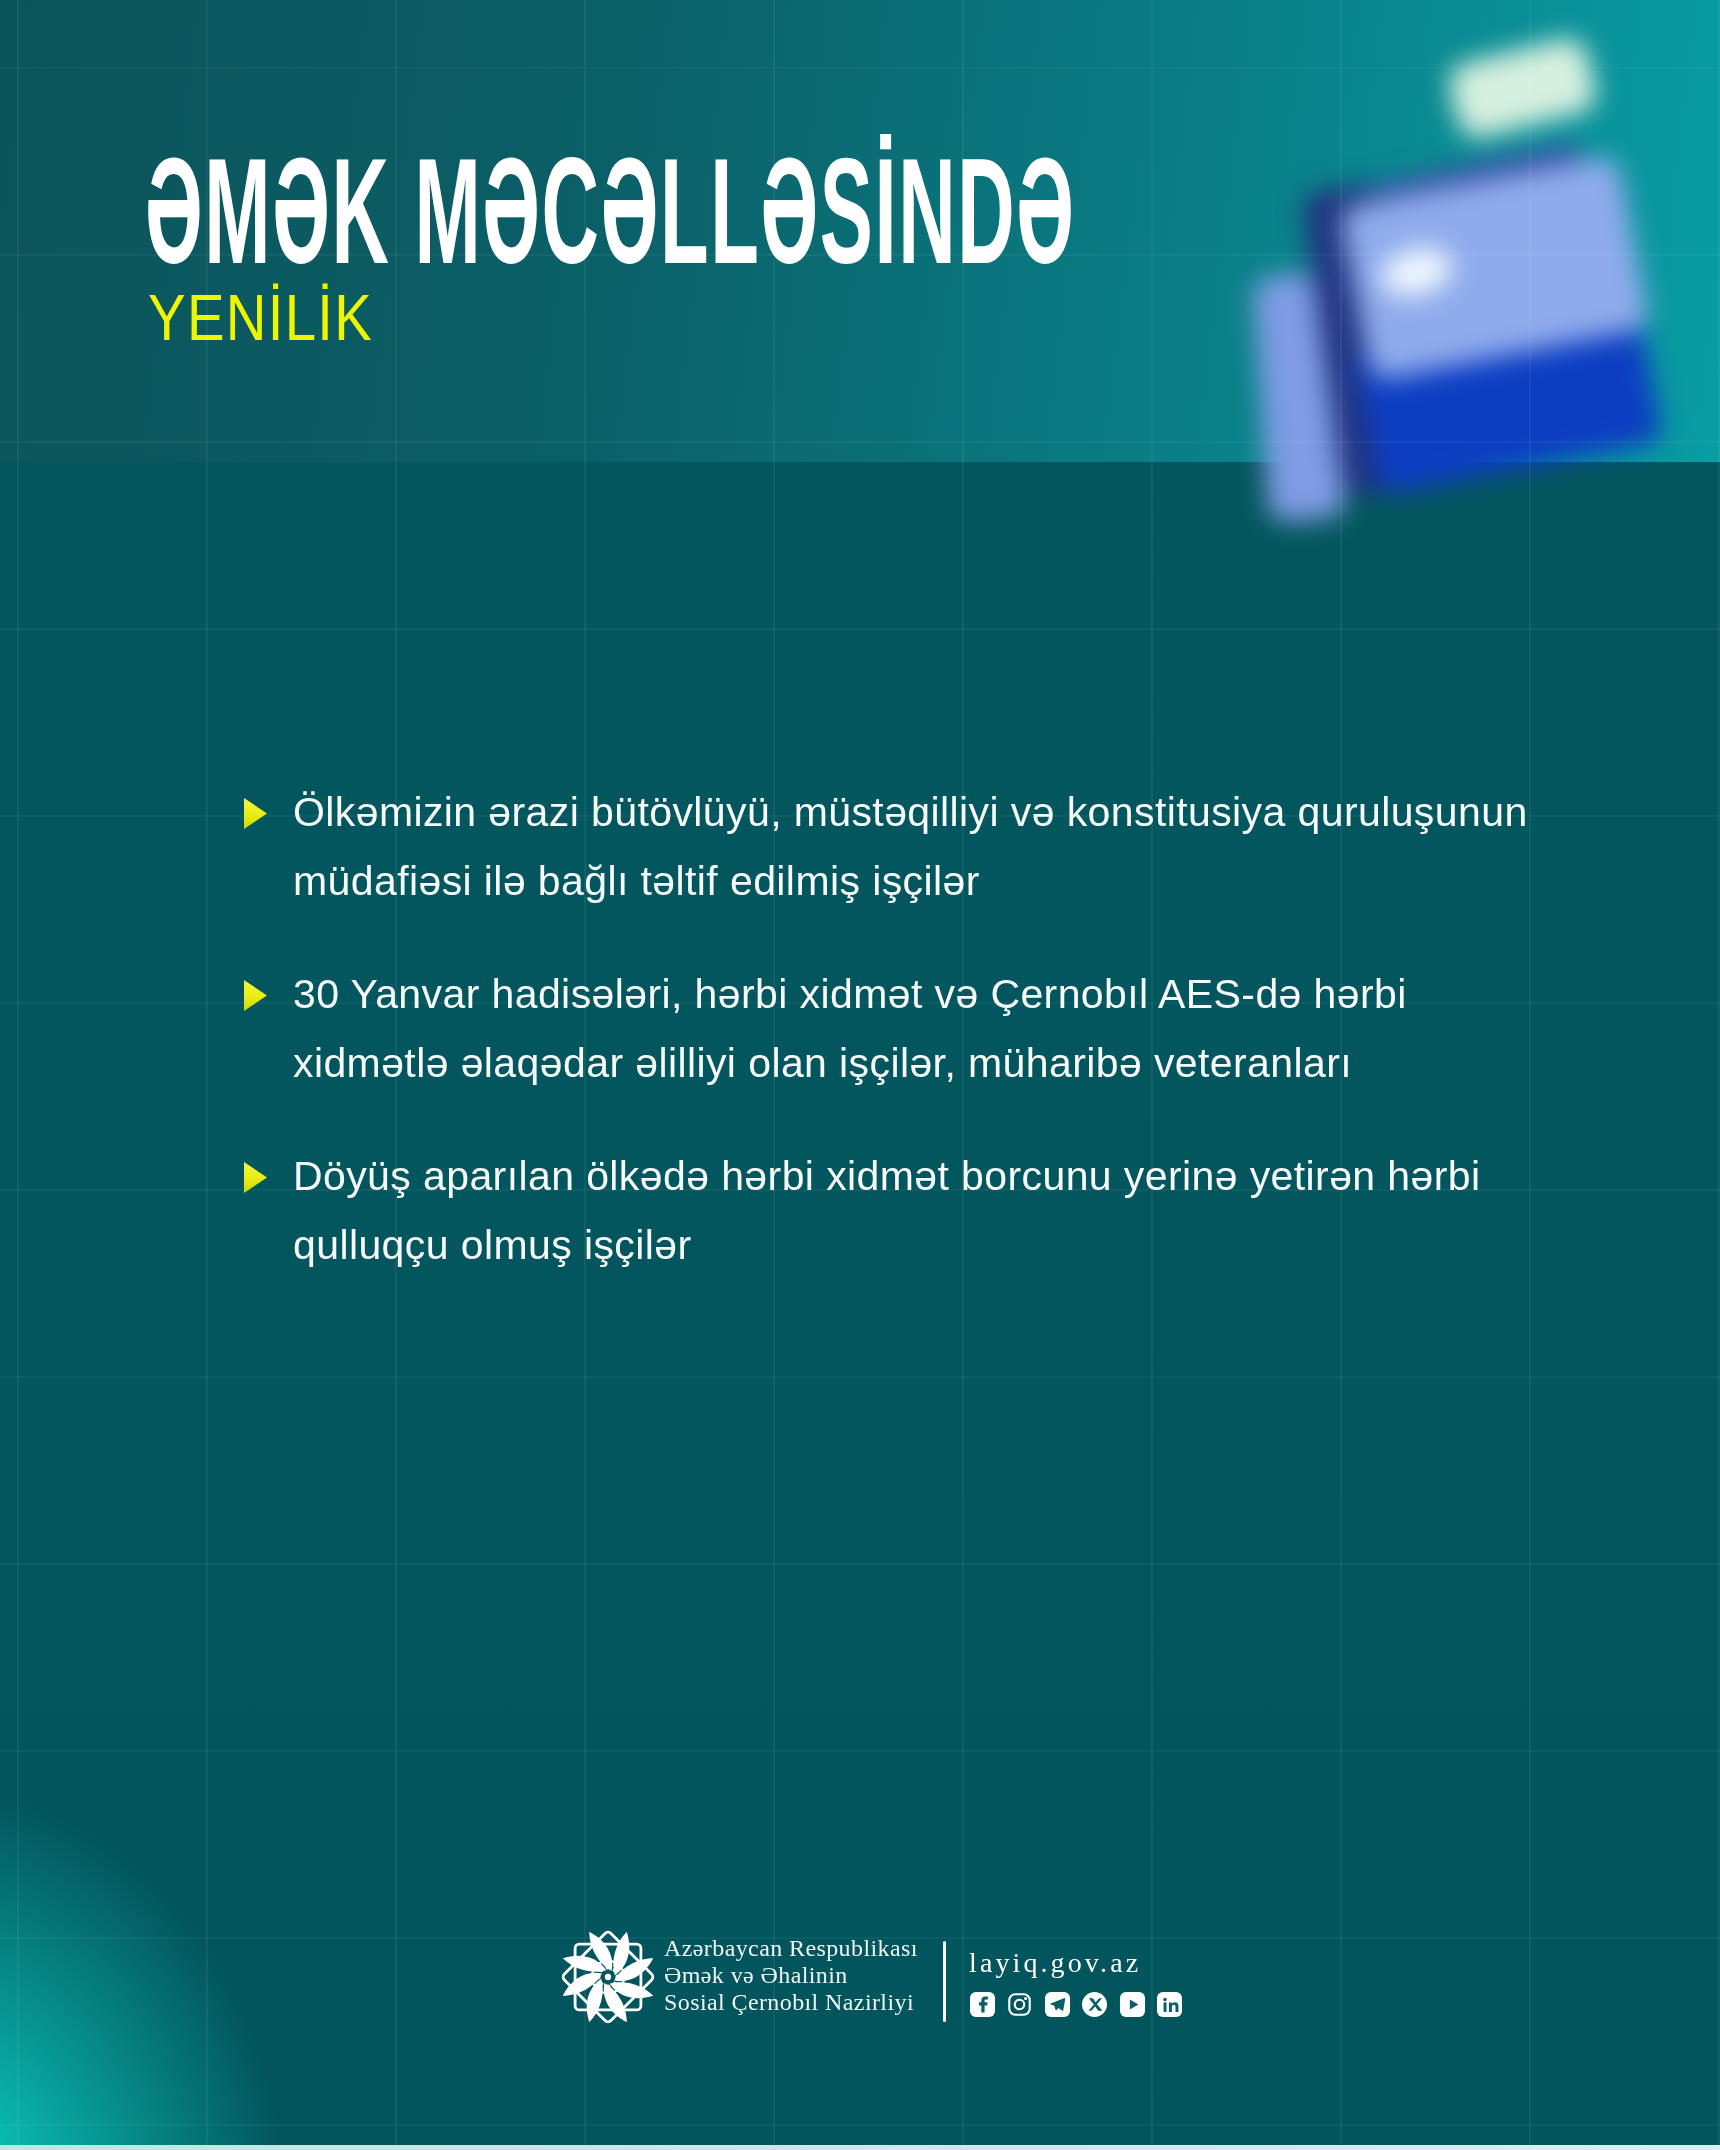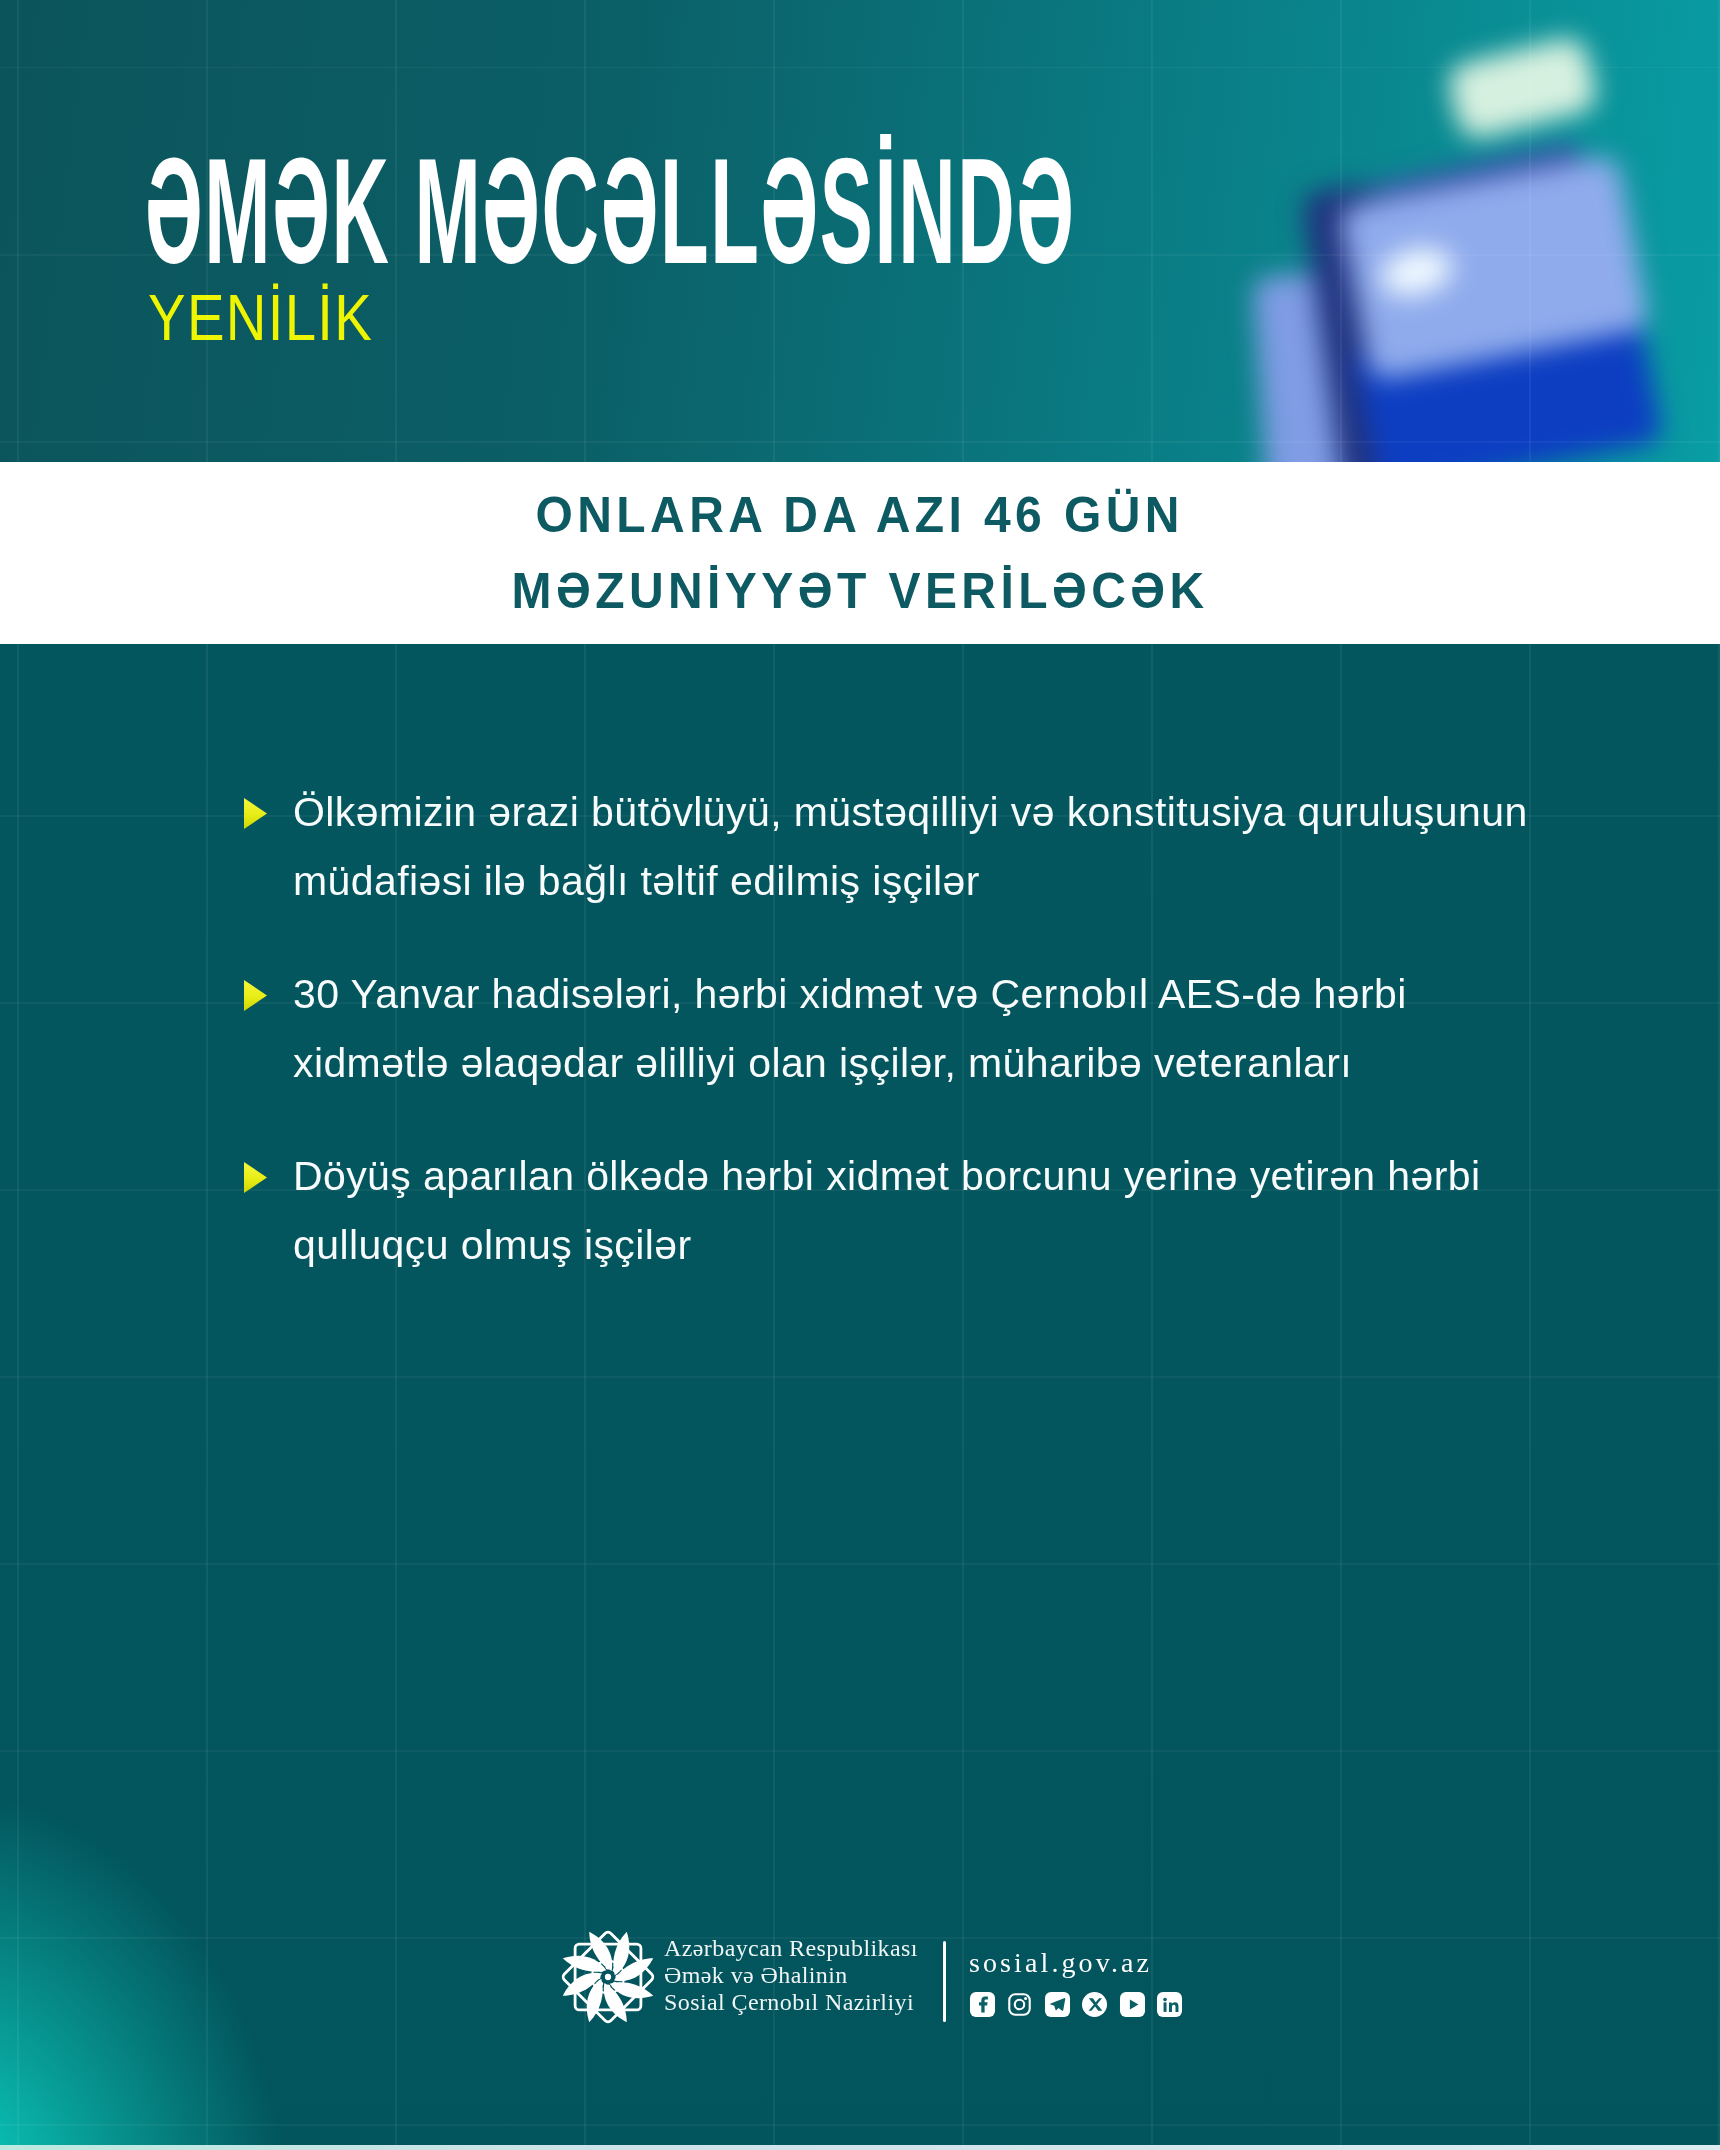--- a/index.html
+++ b/index.html
@@ -105,24 +105,20 @@
       <div class="bc-body"></div>
       <div class="bc-flap"></div>
       <div class="bc-glint"></div>
     </div>
     <h1 class="title">ƏMƏK MƏCƏLLƏSİNDƏ</h1>
     <div class="subtitle">YENİLİK</div>
   </div>
 
   <div class="grid"></div>
 
-  <section class="banner">
-    <div class="banner-line">ONLARA DA AZI 46 GÜN</div>
-    <div class="banner-line">MƏZUNİYYƏT VERİLƏCƏK</div>
-  </section>
 
   <ul class="bullets">
     <li>
       <span class="arrow"></span>
       <span>Ölkəmizin ərazi bütövlüyü, müstəqilliyi və konstitusiya quruluşunun müdafiəsi ilə bağlı təltif edilmiş işçilər</span>
     </li>
     <li>
       <span class="arrow"></span>
       <span>30 Yanvar hadisələri, hərbi xidmət və Çernobıl AES-də hərbi xidmətlə əlaqədar əlilliyi olan işçilər, müharibə veteranları</span>
     </li>
@@ -165,21 +161,21 @@
     </div>
 
     <div class="ministry">
       <div>Azərbaycan Respublikası</div>
       <div>Əmək və Əhalinin</div>
       <div>Sosial Çernobıl Nazirliyi</div>
     </div>
 
     <div class="divider"></div>
 
-    <div class="site">sosial.gov.az</div>
+    <div class="site">layiq.gov.az</div>
 
     <div class="socials">
       <span>
         <svg viewBox="0 0 44 44">
             <rect x="3" y="3" width="38" height="38" rx="9" fill="#fff"></rect>
         <path d="M26.8 14.6h3.4V9.7h-4c-3.7 0-6 2.4-6 6.1v2.9h-3.5v4.7h3.5V34.3h5V23.4h3.8l.7-4.7h-4.5v-2.3c0-1.2.6-1.8 1.6-1.8z" fill="#0a5f66"></path>
           </svg>
       </span>
       <span>
         <svg viewBox="0 0 44 44" fill="none" stroke="#fff">

